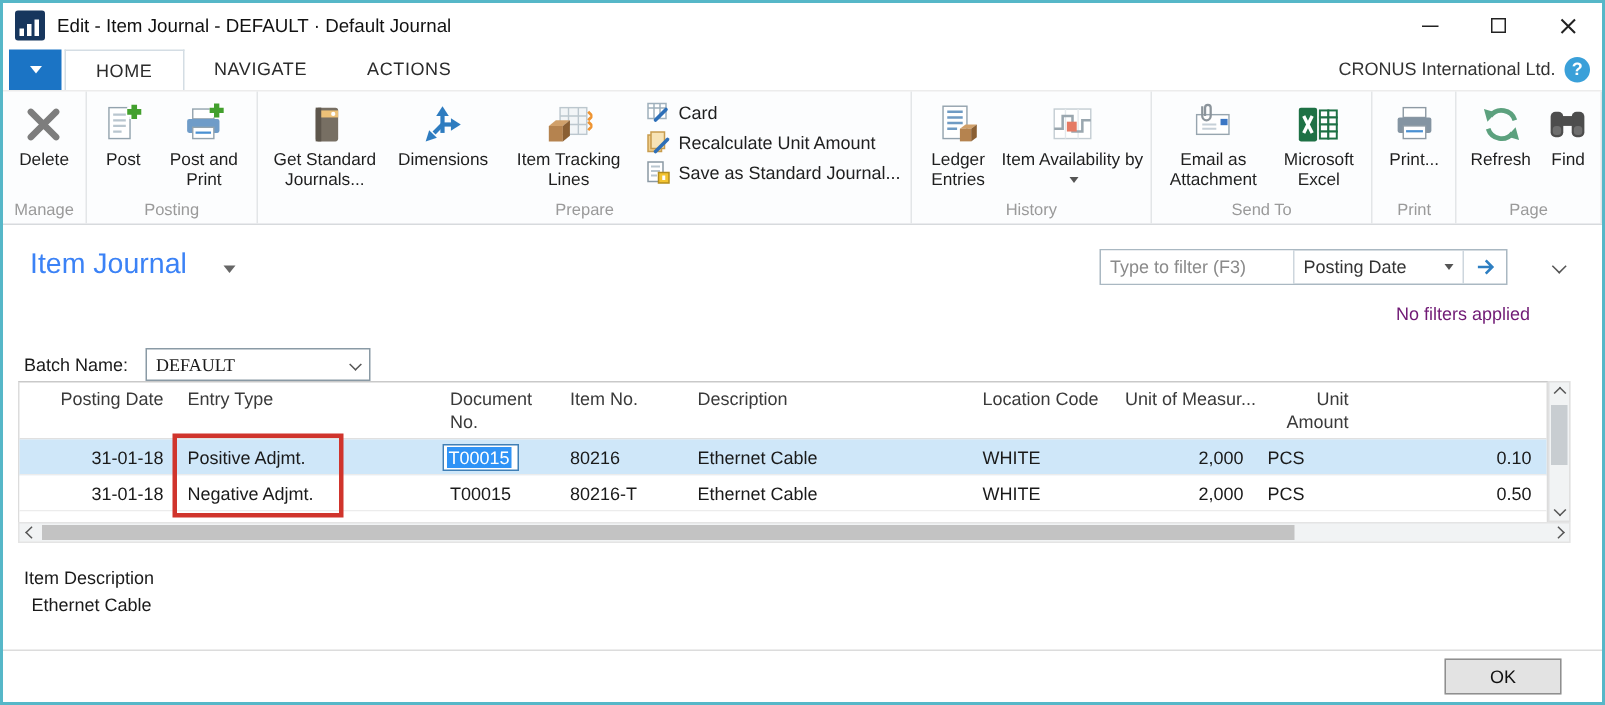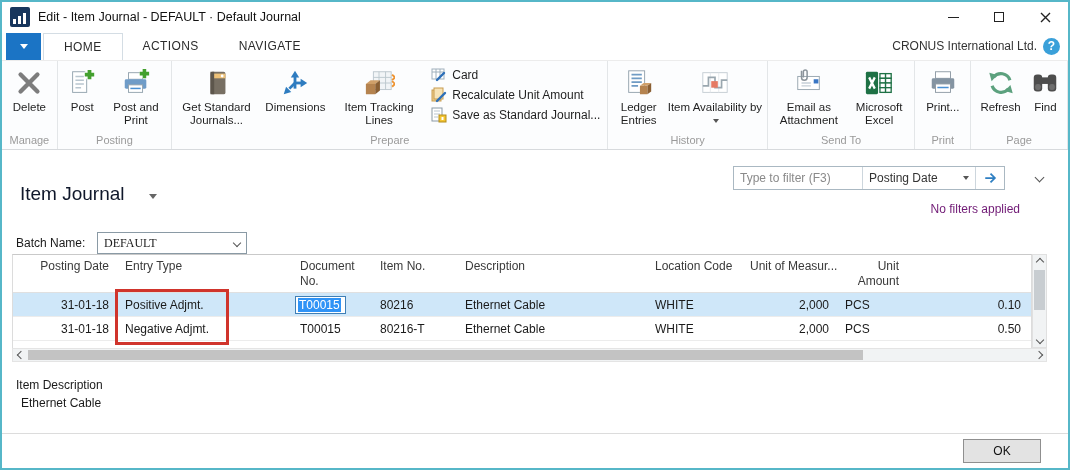--- a/index.html
+++ b/index.html
@@ -40,21 +40,21 @@
   .rbtn { display:flex; flex-direction:column; align-items:center; padding-top:2px; cursor:default; }
   .ricon { height:36px; display:flex; align-items:center; justify-content:center; }
   .rtext { font-size:11.5px; line-height:13px; text-align:center; color:#1f1f1f; }
   .bw36{width:44px}.bw46{width:50px}.bw62{width:66px}.bw84{width:86px}.bw76{width:78px}.bw92{width:96px}
   .bw52{width:56px}.bw96{width:100px}.bw74{width:78px}.bwx{width:66px}.bw44{width:50px}.bw50{width:54px}.bw32{width:38px}
   .rstack { display:flex; flex-direction:column; justify-content:flex-start; gap:4px; padding:4px 4px 0 6px; }
   .rsmall { display:flex; align-items:center; gap:5px; height:16px; white-space:nowrap; font-size:12px; color:#1f1f1f; cursor:default; }
   .dd-tri { display:inline-block; width:0; height:0; border-left:3.5px solid transparent; border-right:3.5px solid transparent; border-top:4px solid #555; margin-left:3px; vertical-align:middle; }
   
   .content { position:absolute; left:0; right:0; top:148px; bottom:0; background:#fff; }
-  .pagetitle { position:absolute; left:18px; top:16px; font-size:19px; color:#0f172a; display:flex; align-items:center; gap:24px;margin-top:17px; }
+  .pagetitle { position:absolute; left:18px; top:16px; font-size:19px; color:#3b82f6; display:flex; align-items:center; gap:24px; }
   .pagetitle .caret { width:0; height:0; border-left:4px solid transparent; border-right:4px solid transparent; border-top:5px solid #666; margin-top:4px; }
   .filterbox { position:absolute; left:731px; top:16px; width:272px; height:24px; border:1px solid #aab8c2; display:flex; align-items:stretch; background:#fff; }
   .filterinput { flex:1; border:none; outline:none; font:12px "Liberation Sans",sans-serif; color:#333; padding:0 6px; min-width:0; }
   .filterinput::placeholder { color:#8a8a8a; }
   .fdiv { width:1px; background:#cdd6dd; }
   .fcol { width:112px; display:flex; align-items:center; padding:0 6px; color:#333; }
   .fcol .dd-tri { margin-left:auto; }
   .fgo { width:28px; display:flex; align-items:center; justify-content:center; }
   .chevbtn { position:absolute; left:1034px; top:20px; }
   .chev { display:inline-block; width:7px; height:7px; border-right:1.6px solid #555; border-bottom:1.6px solid #555; }
@@ -119,22 +119,22 @@
         </svg>
     </div>
   </div>
 </div>
 
 <div class="tabrow">
   <div class="appmenu">
       <span class="tri"></span>
     </div>
   <div class="tab active">HOME</div>
+  <div class="tab">NAVIGATE</div>
   <div class="tab">ACTIONS</div>
-  <div class="tab">NAVIGATE</div>
   <div class="tabrow-right">
     <span class="company">CRONUS International Ltd.</span>
     <span class="helpicon">?</span>
   </div>
 </div>
 
 <div class="ribbon">
 
   <div class="rgroup">
     <div class="rbody">

